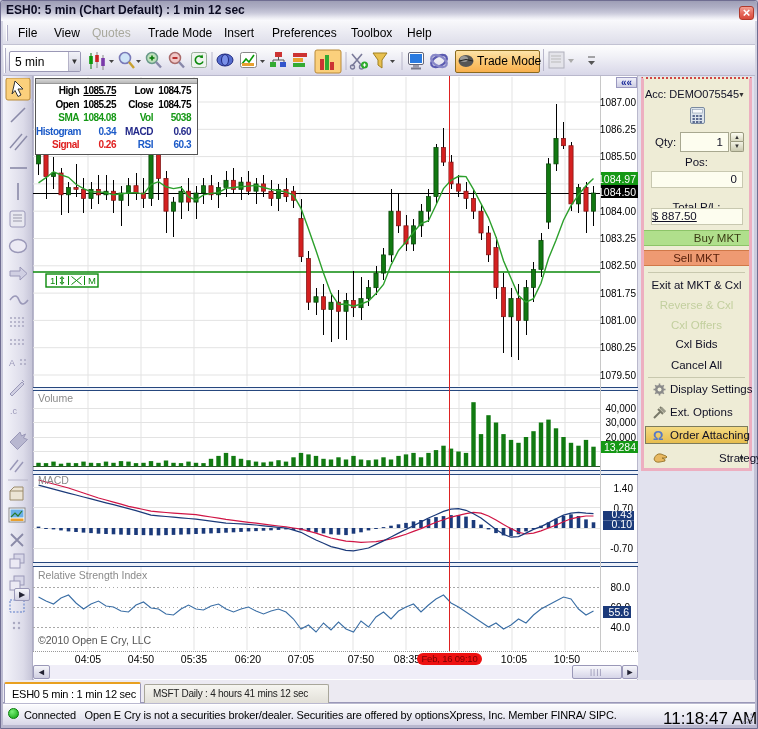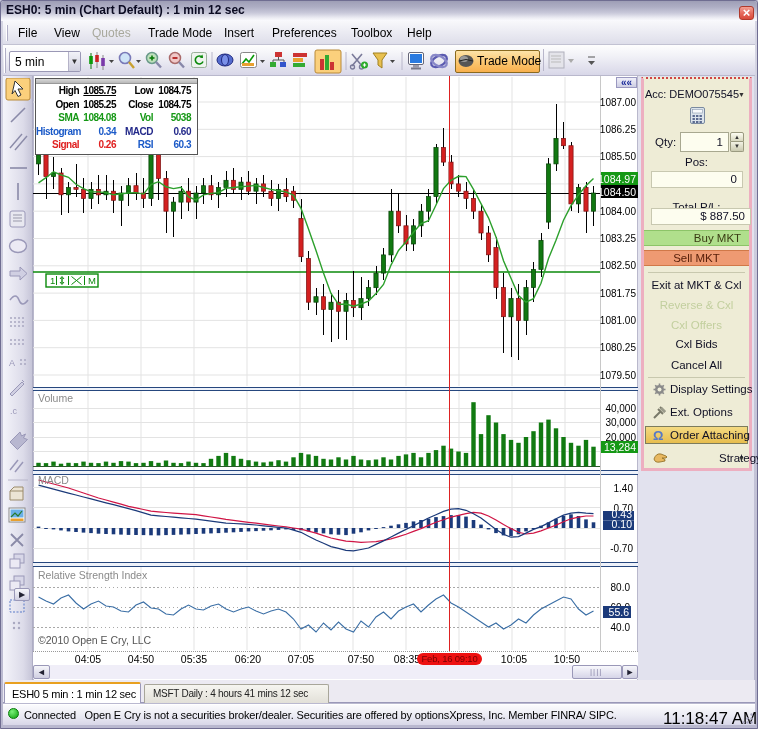--- a/index.html
+++ b/index.html
@@ -760,21 +760,21 @@
     </svg>
  <div style="position:absolute;left:11px;top:57px;">Qty:</div>
  <div style="position:absolute;left:36px;top:53px;width:49px;height:20px;background:#fdfdef;border:1px solid #a8a890;text-align:right;padding:3px 5px 0 0;">1</div>
  <div style="position:absolute;left:86px;top:53px;width:14px;height:20px;">
    <div style="height:10px;background:linear-gradient(180deg,#fdfdf2,#d8d8c0);border:1px solid #9a9a80;border-radius:2px 2px 0 0;font-size:6px;text-align:center;line-height:8px;color:#333;">▲</div>
    <div style="height:10px;background:linear-gradient(180deg,#f2f2e4,#cacab0);border:1px solid #9a9a80;border-top:none;border-radius:0 0 2px 2px;font-size:6px;text-align:center;line-height:8px;color:#333;">▼</div>
  </div>
  <div style="position:absolute;left:0;top:77px;width:100%;text-align:center;">Pos:</div>
  <div style="position:absolute;left:7px;top:92px;width:92px;height:17px;background:#fdfdef;border:1px solid #c8c8b0;text-align:right;padding:1px 5px 0 0;">0</div>
  <div style="position:absolute;left:0;top:122px;width:100%;text-align:center;">Total P/L:</div>
- <div style="position:absolute;left:7px;top:129px;width:100px;height:17px;background:#fdfdef;border:1px solid #c8c8b0;text-align:right;padding:1px 5px 0 0;">$ 887.50</div>
+ <div style="position:absolute;left:7px;top:129px;width:92px;height:17px;background:#fdfdef;border:1px solid #c8c8b0;text-align:left;padding:1px 5px 0 0;text-decoration:underline;">$ 887.50</div>
  <div style="position:absolute;left:0;top:151px;width:105px;height:16px;background:#b0df8c;border-top:1px solid #8cc468;border-bottom:1px solid #8cc468;text-align:center;color:#3a3c14;padding-top:1px;padding-left:42px;">Buy MKT</div>
  <div style="position:absolute;left:0;top:171px;width:105px;height:16px;background:#ee9a72;border-top:1px solid #d07848;border-bottom:1px solid #d07848;text-align:center;color:#58200a;padding-top:1px;">Sell MKT</div>
  <div style="position:absolute;left:4px;top:193px;width:97px;border-top:1px solid #c8c8ae;"></div>
  <div style="position:absolute;left:0;top:200px;width:100%;text-align:center;">Exit at MKT &amp; Cxl</div>
  <div style="position:absolute;left:0;top:220px;width:100%;text-align:center;color:#c2cf9e;">Reverse &amp; Cxl</div>
  <div style="position:absolute;left:0;top:240px;width:100%;text-align:center;color:#c2cf9e;">Cxl Offers</div>
  <div style="position:absolute;left:0;top:259px;width:100%;text-align:center;">Cxl Bids</div>
  <div style="position:absolute;left:0;top:280px;width:100%;text-align:center;">Cancel All</div>
  <div style="position:absolute;left:4px;top:298px;width:97px;border-top:1px solid #c8c8ae;"></div>
  <svg style="position:absolute;left:9px;top:304px;" width="13" height="13">

